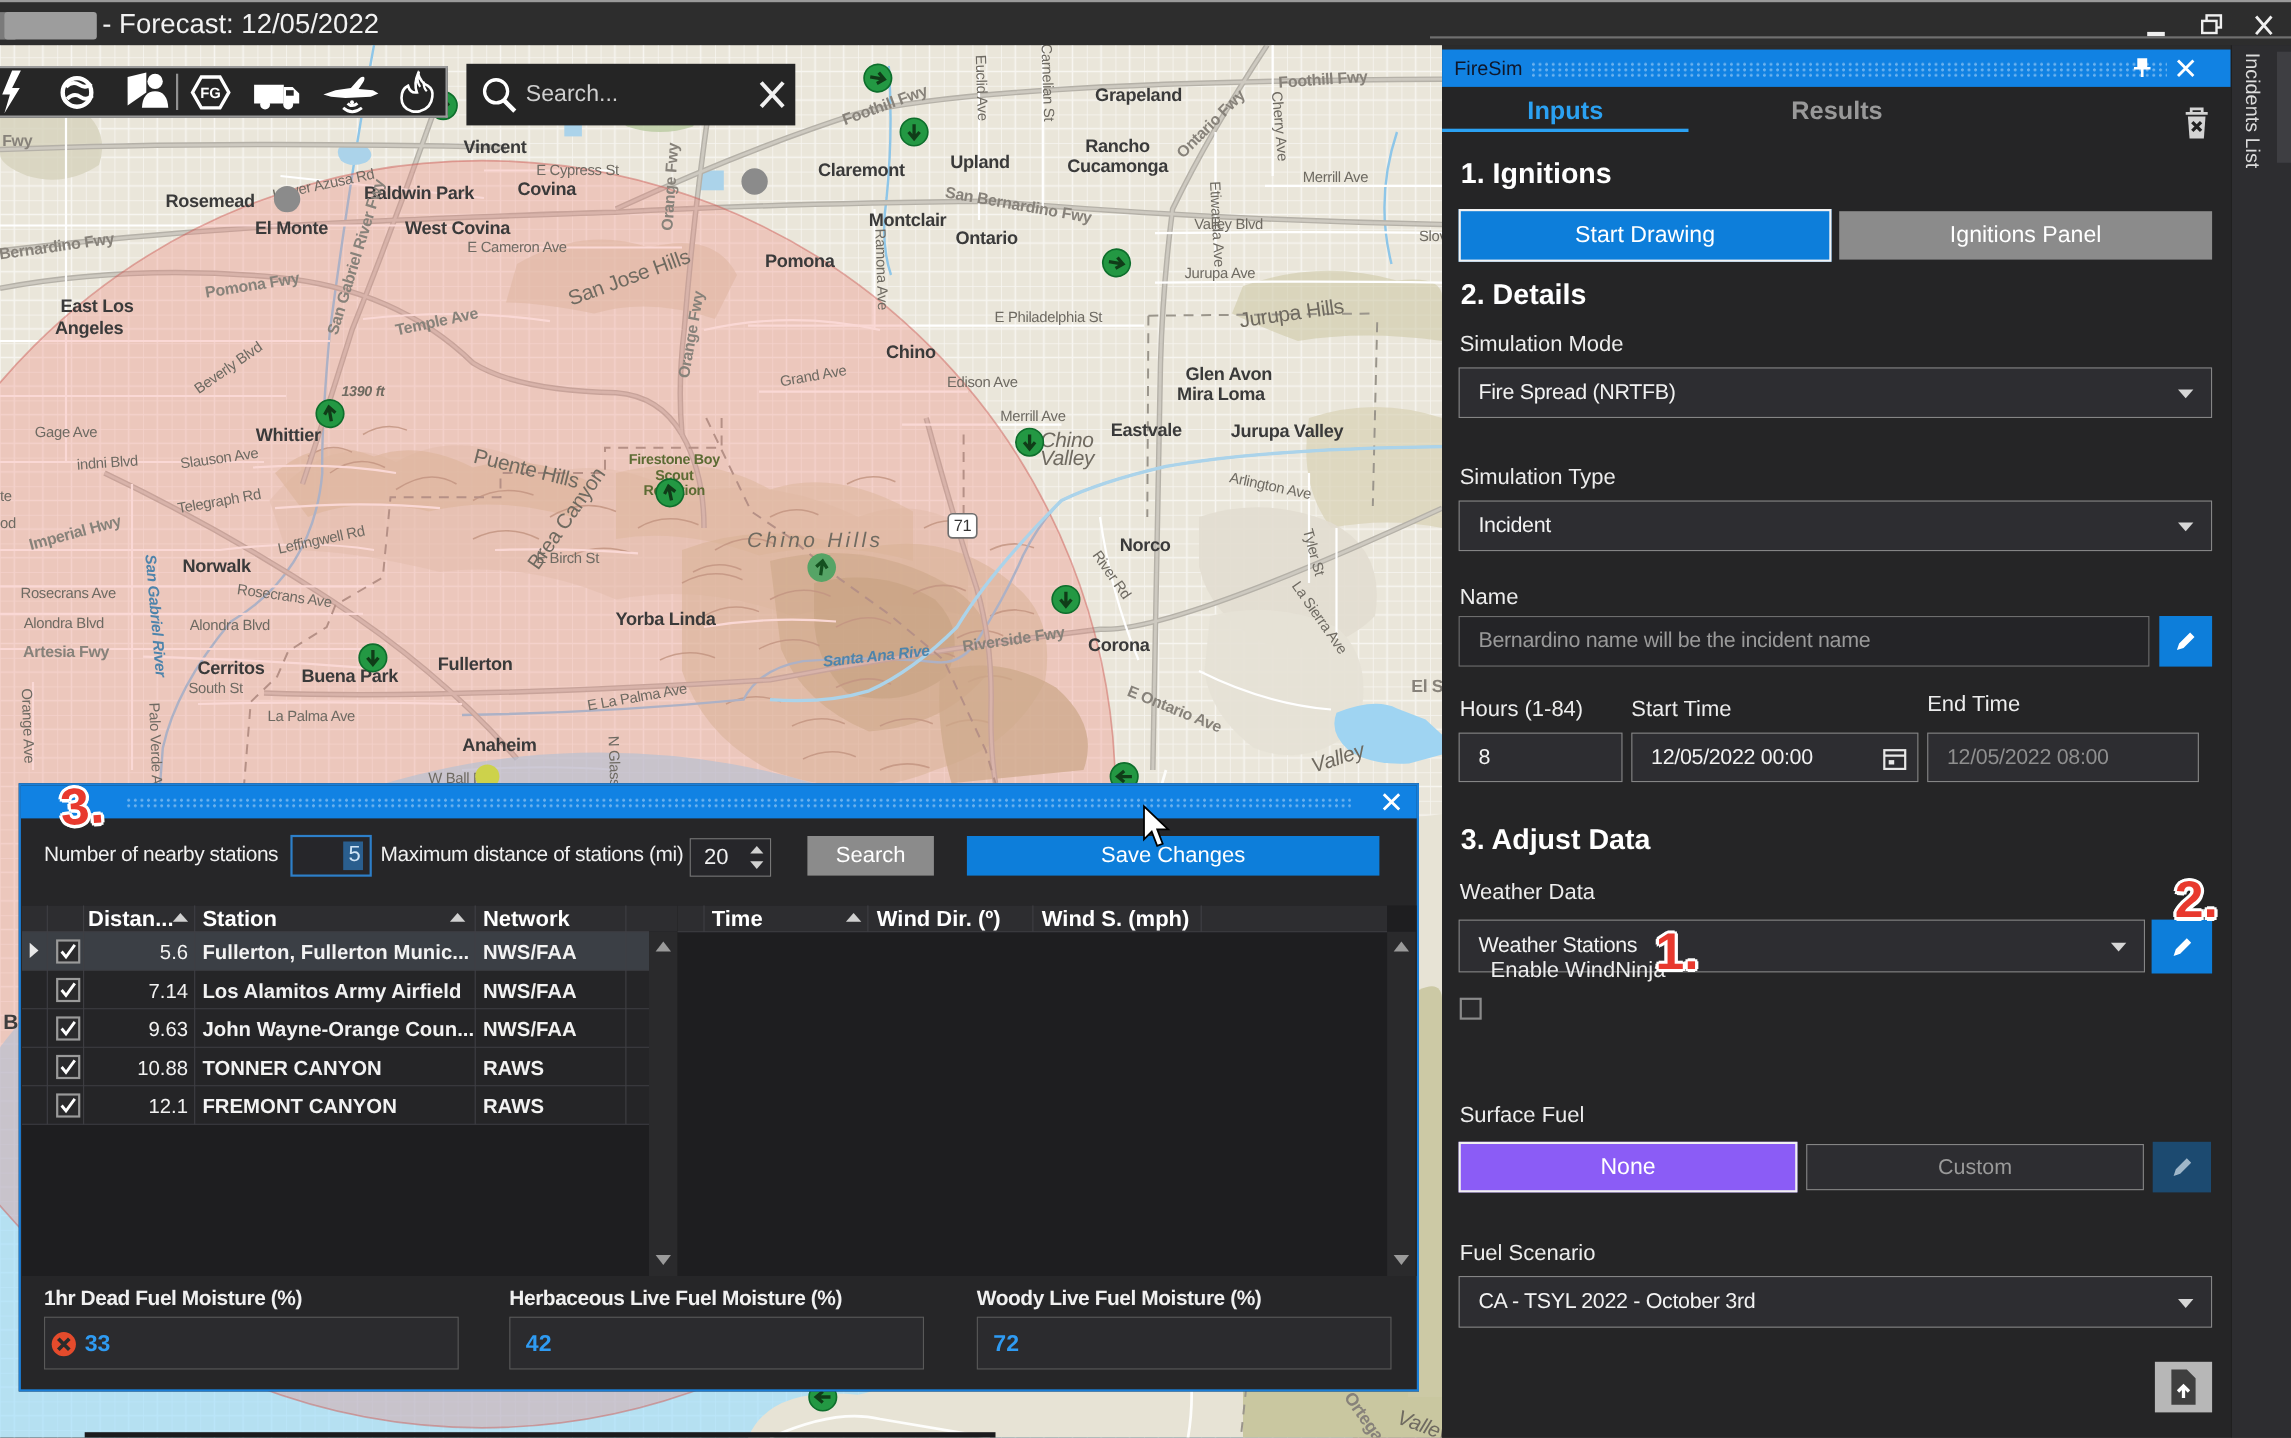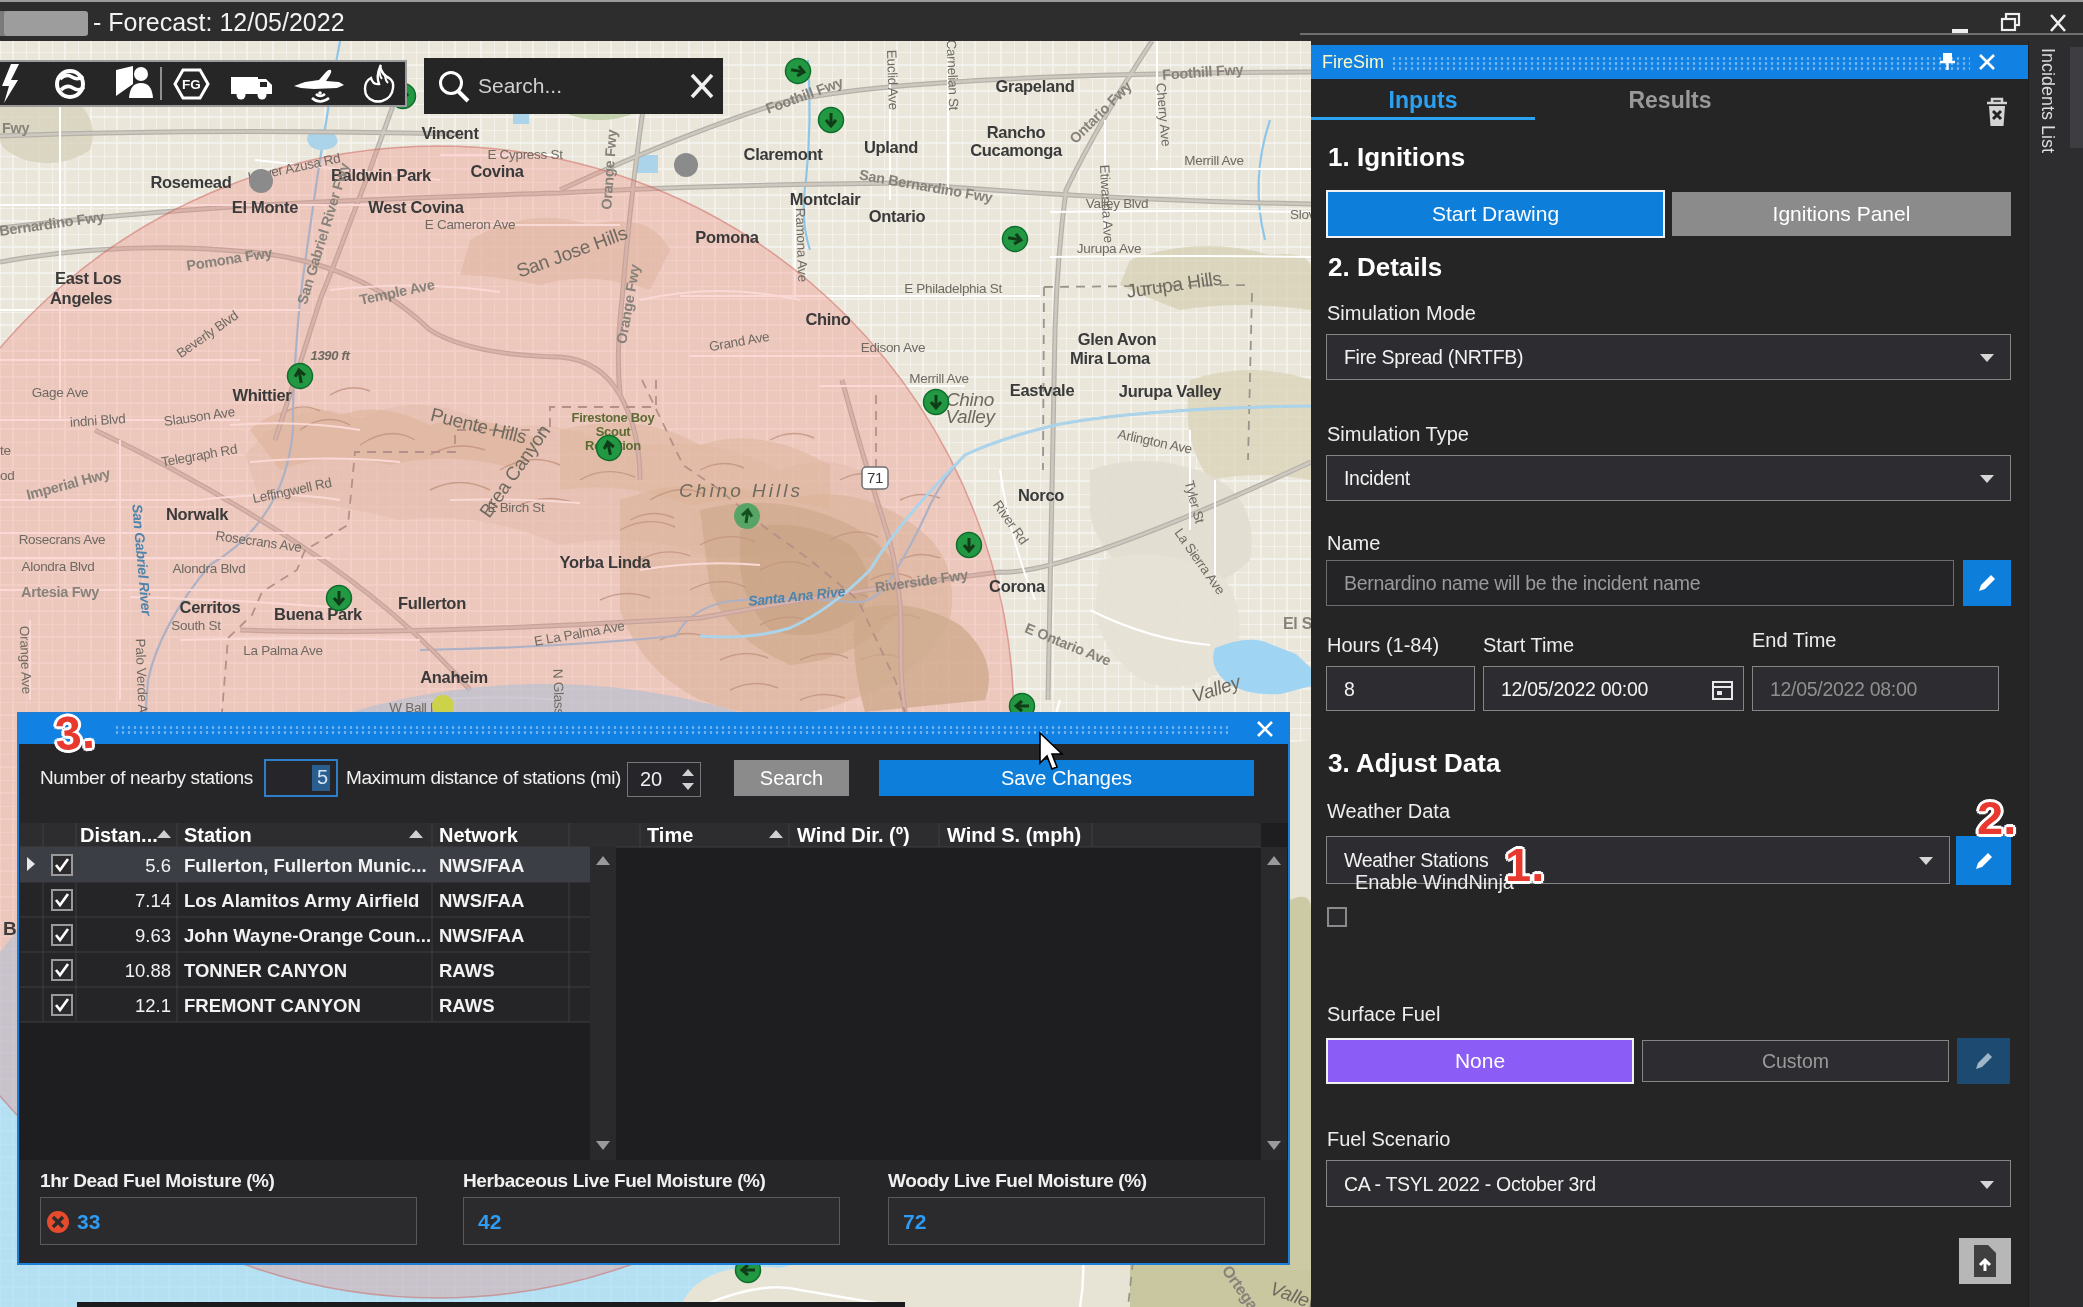--- a/index.html
+++ b/index.html
@@ -18,21 +18,21 @@
 #map { left:0; top:41px; width:1311px; height:1266px; z-index:1; }
 
 
 #toolbar { left:0; top:60px; width:407px; height:47px; background:#262626; border:2px solid #9a9a9a; border-left:none; z-index:5; display:flex; align-items:center; }
 #searchbox { left:424px; top:58px; width:299px; height:56px; background:#252525; z-index:5; }
 #searchbox .ph { position:absolute; left:54px; top:16px; font-size:21px; color:#cfcfcf; }
 
 
 #rpanel { left:1311px; top:45px; width:717px; height:1262px; background:#252526; z-index:10; color:#f0f0f0; }
 #rphead { position:absolute; left:0; top:0; width:717px; height:34px; background:#1182e3; }
-#rphead .t { position:absolute; left:11px; top:7px; font-size:18px; color:#fef9c3; }
+#rphead .t { position:absolute; left:11px; top:7px; font-size:18px; color:#0f172a; }
 #rphead .grip { position:absolute; left:80px; right:58px; top:11px; bottom:9px;
   background-image: radial-gradient(circle, rgba(255,255,255,.38) 1.1px, transparent 1.6px);
   background-size:6px 5px; }
 .tab { position:absolute; top:42px; font-size:23px; font-weight:bold; }
 #tab-inputs { left:0; width:224px; text-align:center; color:#2ba1f2; }
 #tab-results { left:224px; width:270px; text-align:center; color:#999; }
 #tabline { position:absolute; left:0; top:72px; width:224px; height:3px; background:#2ba1f2; }
 .h1 { position:absolute; font-size:26px; font-weight:bold; color:#fff; }
 .lbl { position:absolute; font-size:20px; color:#ededed; }
 .dd { position:absolute; background:#2d2d31; border:1px solid #858585; color:#f2f2f2; font-size:19.5px; }

